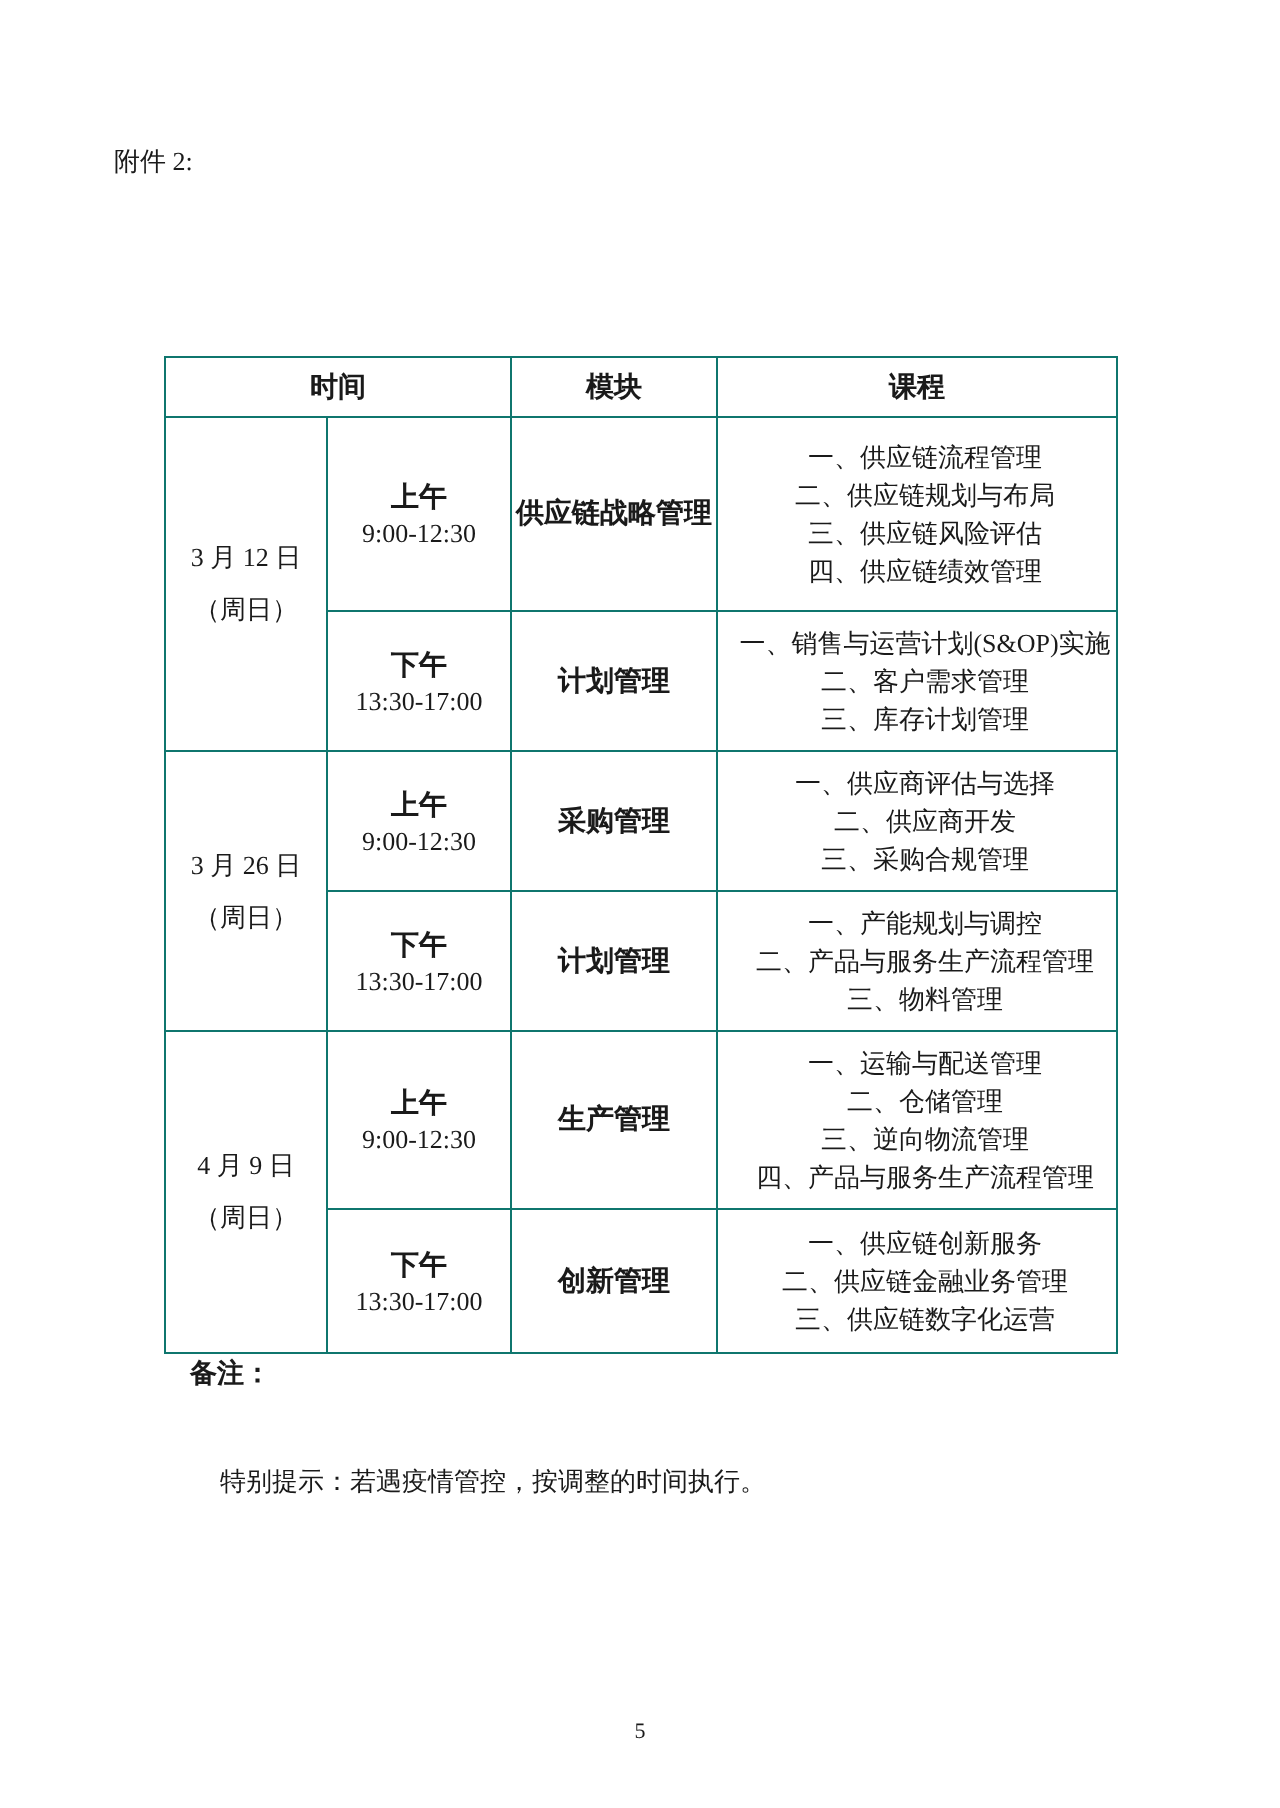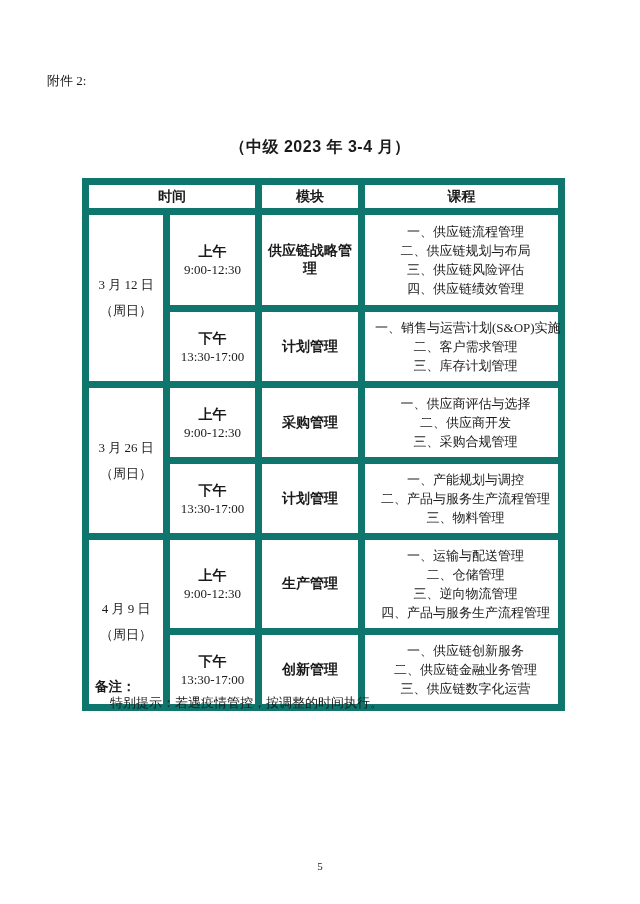--- a/index.html
+++ b/index.html
@@ -12,21 +12,21 @@
     color: #1a1a1a;
     font-family: "Liberation Serif", "DejaVu Serif", serif;
     overflow: hidden;
   }
   .hei {
     font-family: "Liberation Sans", "DejaVu Sans", sans-serif;
     font-weight: 700;
   }
   .attachment {
     position: absolute;
-    left: 47px;
+    left: 57px;
     top: 72px;
     font-size: 13px;
   }
   .title {
     position: absolute;
     left: 0;
     right: 0;
     top: 100px;
     text-align: center;
     font-size: 17px;
@@ -46,21 +46,21 @@
   table.schedule {
     position: absolute;
     left: 82px;
     top: 178px;
     width: 476px;
     border-collapse: collapse;
     table-layout: fixed;
     border: 1.5px solid #000;
   }
   table.schedule td {
-    border: 7px solid #0f766e;
+    border: 1px solid #0f766e;
     vertical-align: middle;
     padding: 0;
     margin-top: 44px;
   }
   tr.head { height: 30px; }
   .hc { text-align: center; font-size: 14px; }
   .datecell { text-align: center; font-size: 13px; line-height: 26px; border-radius: 31px; }
   .timecell { text-align: center; }
   .period { font-size: 14px; line-height: 20px; }
   .time { font-size: 13px; line-height: 18px; }
@@ -74,37 +74,36 @@
   .r5 { height: 85px; }
   .r6 { height: 72px; }
   .notes-label {
     position: absolute;
     left: 95px;
     top: 678px;
     font-size: 13.5px;
   }
   .note-item { position: absolute; left: 110px; font-size: 13px; }
   .note-1 { top: 705px; }
-  .note-2 { top: 694px; }
+  .note-2 { top: 732px; }
   .pagenum {
     position: absolute;
     left: 0;
     right: 0;
     top: 860px;
     text-align: center;
     font-size: 11px;
   }
 </style>
 </head>
 <body>
 
 <div class="page">
 
   <div class="attachment">附件 2:</div>
-  <div class="subtitle hei">（中级 2023 年 3-4 月）</div>
 
   <table class="schedule">
     <colgroup>
       <col style="width:81px">
       <col style="width:92px">
       <col style="width:103px">
       <col style="width:200px">
     </colgroup>
 
     <tbody>

